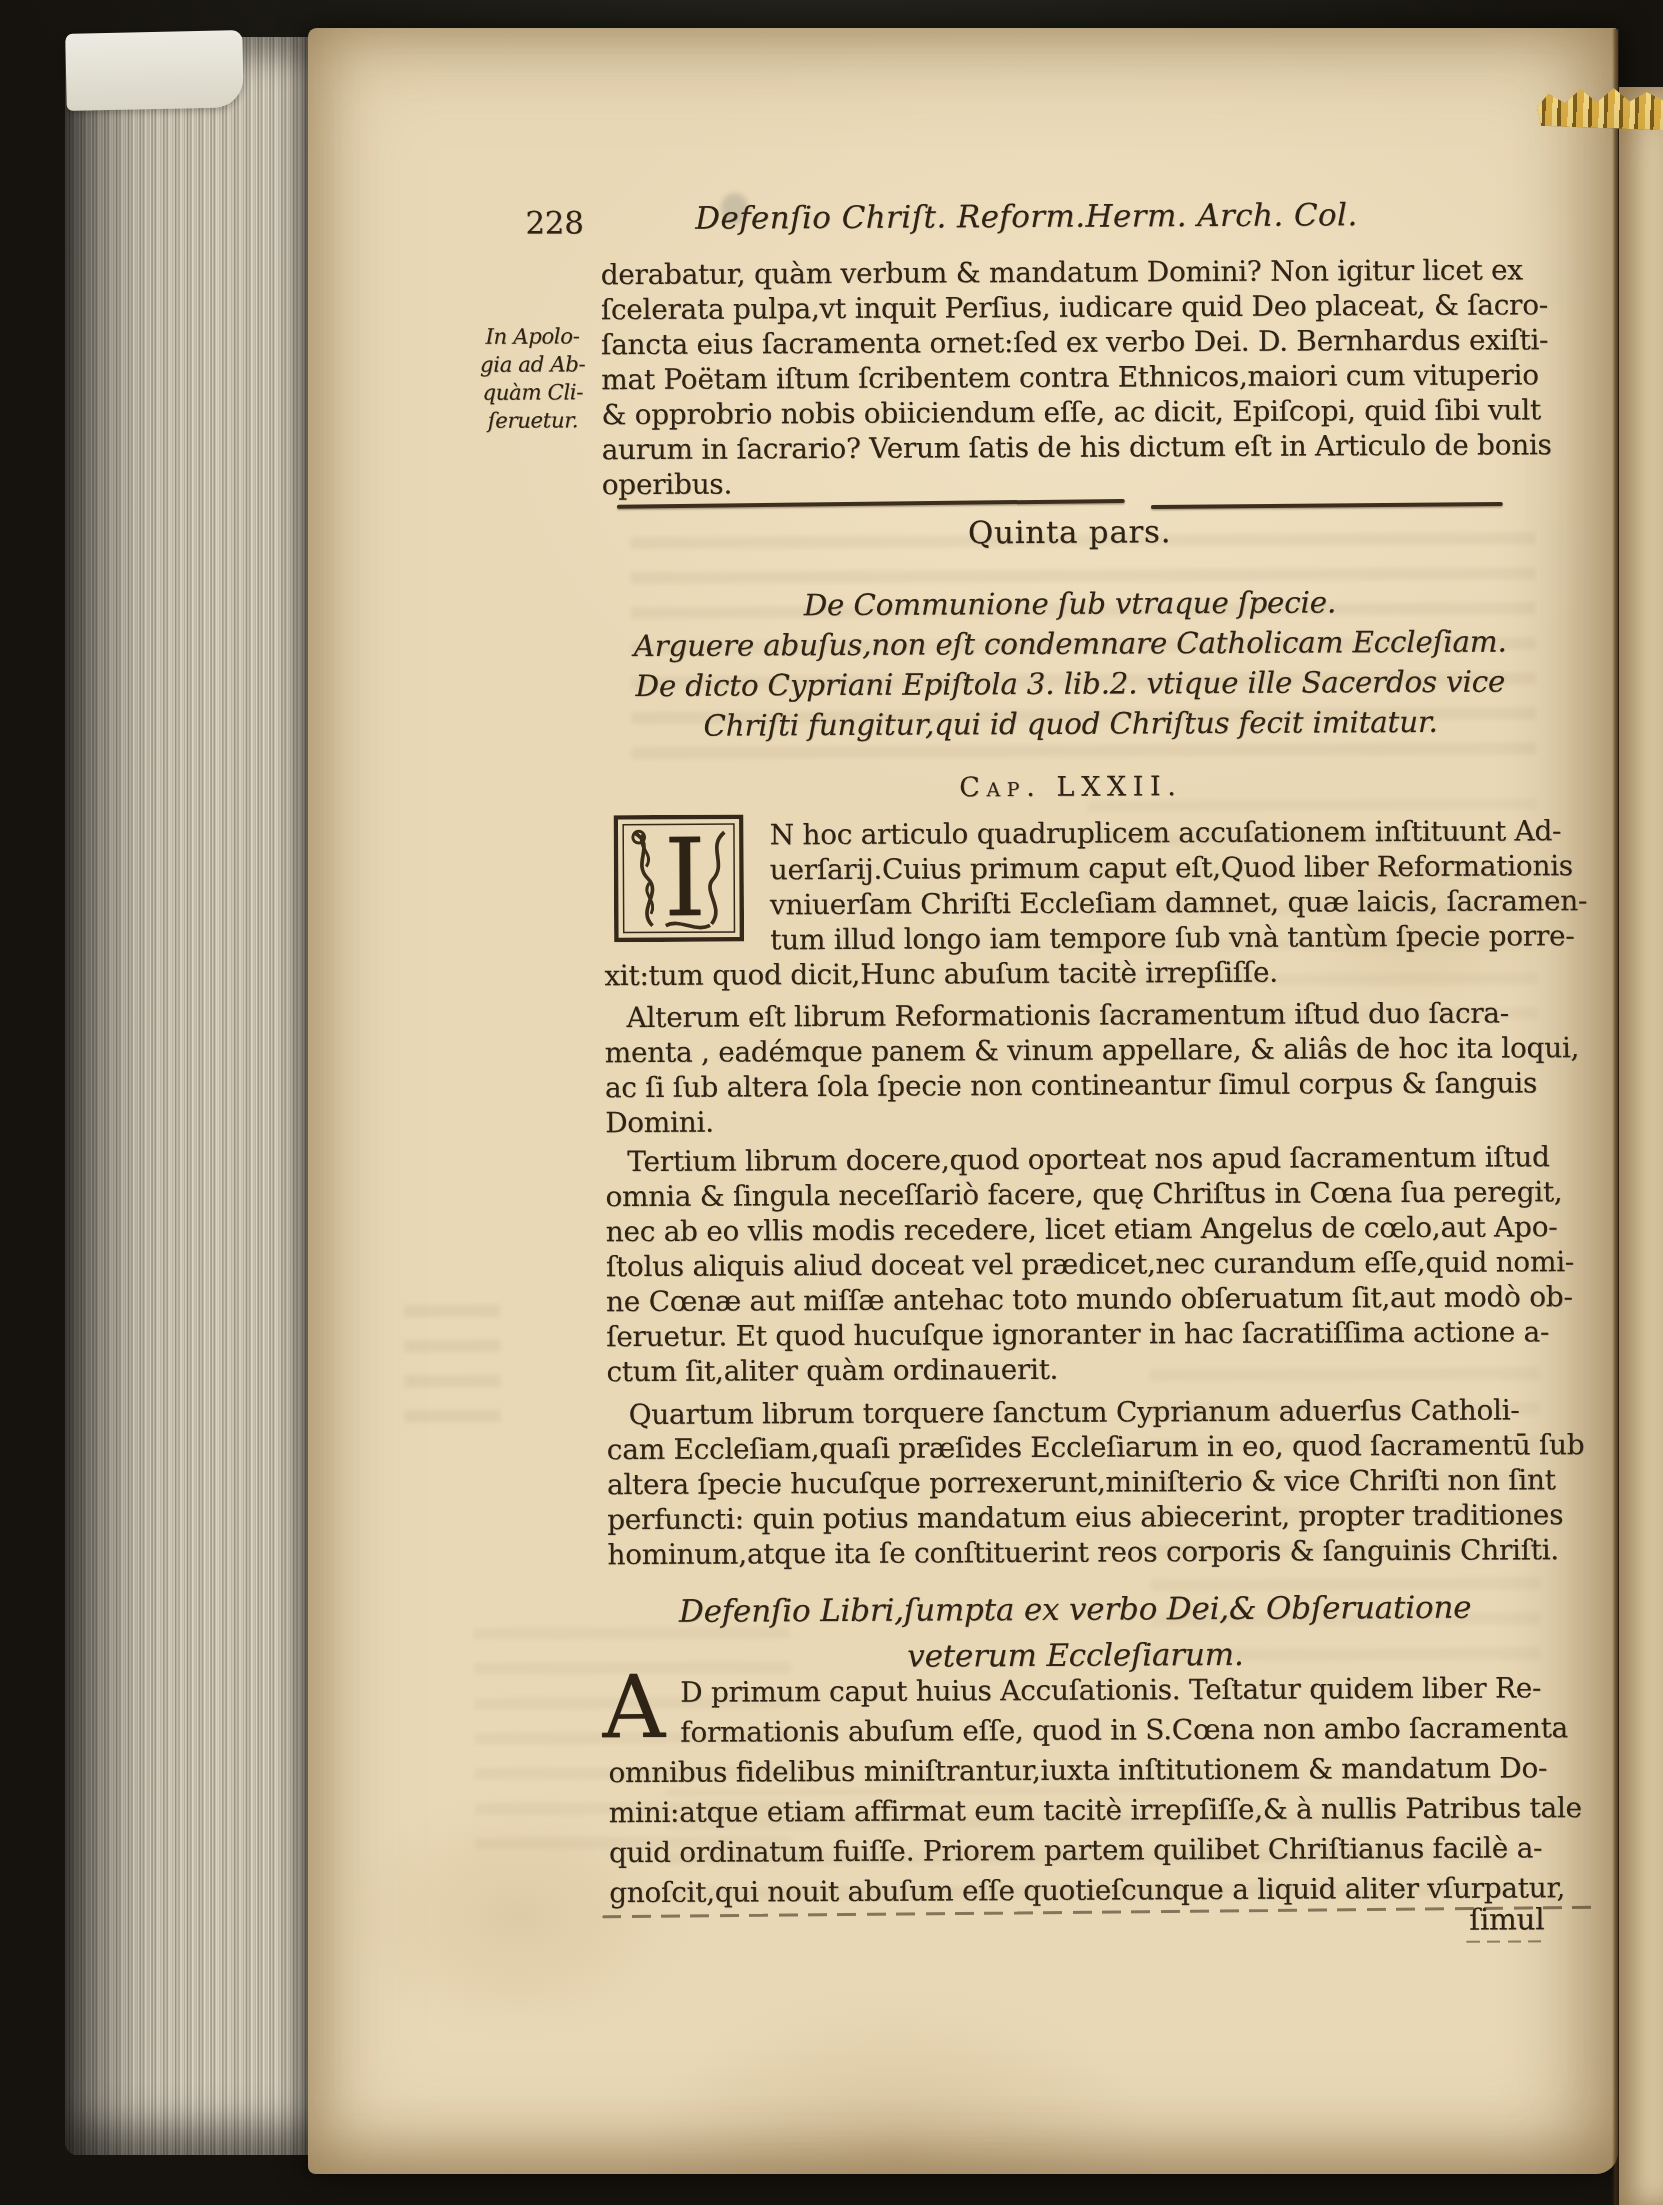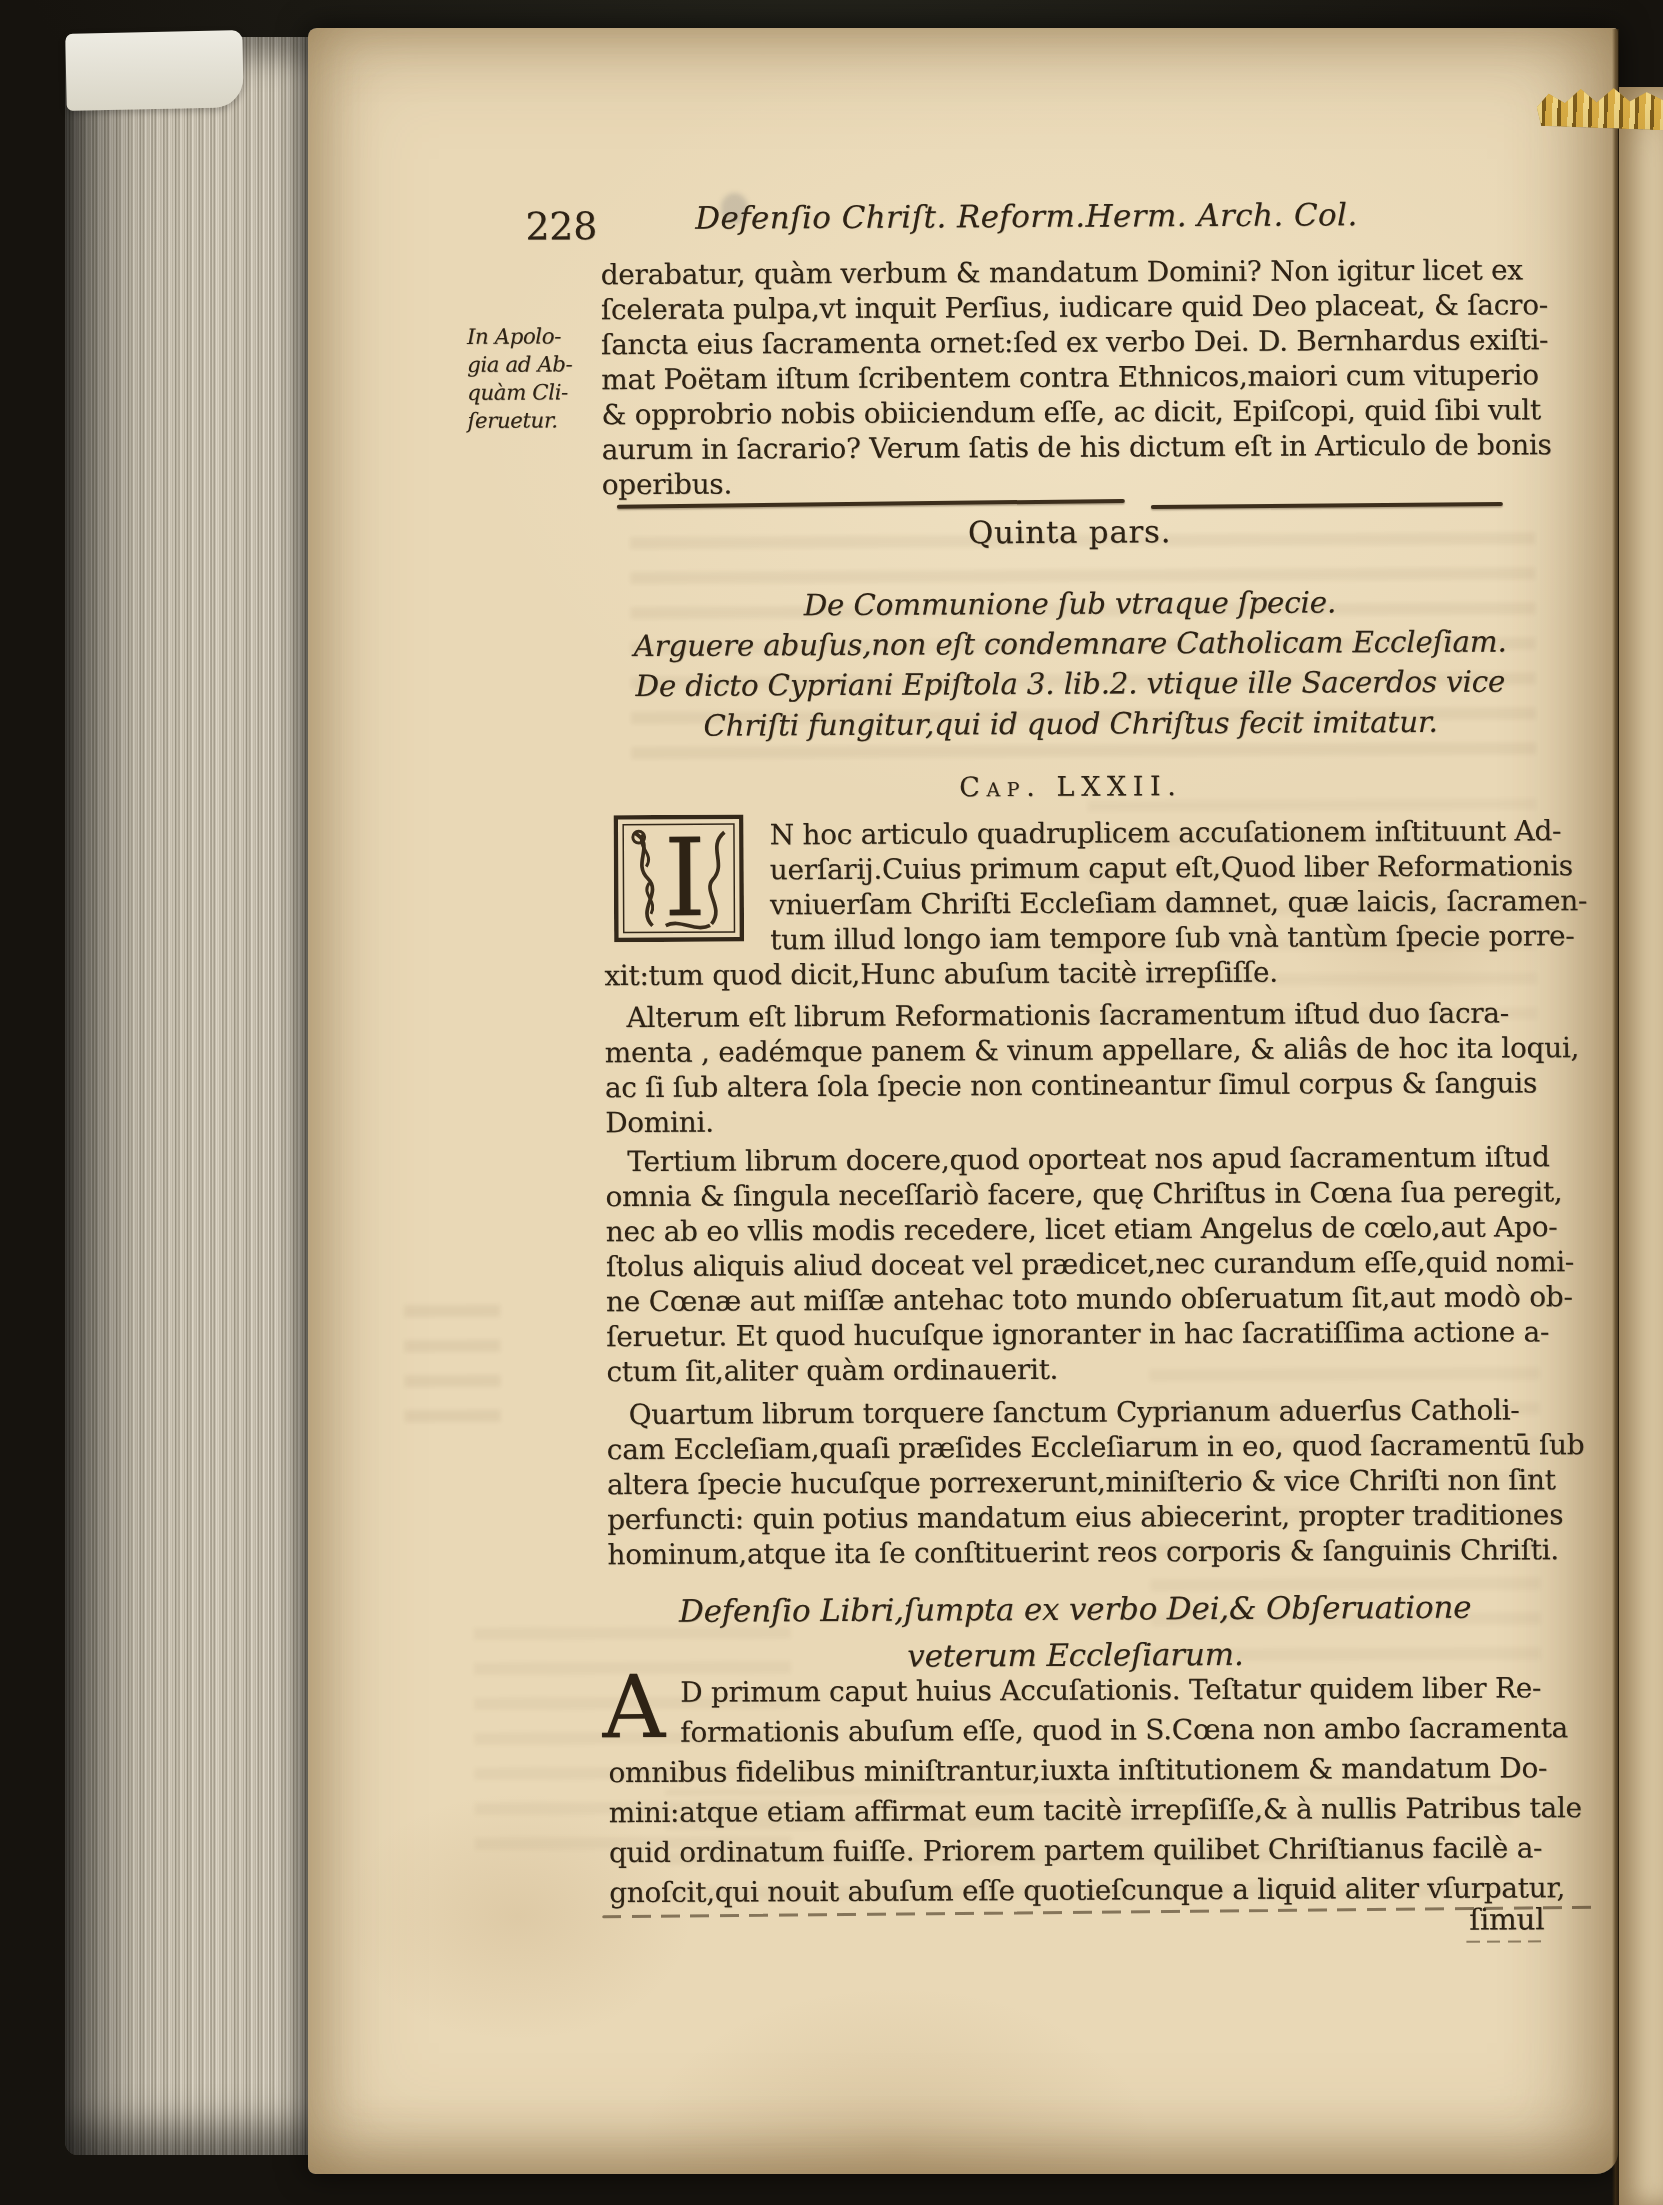--- a/index.html
+++ b/index.html
@@ -55,25 +55,25 @@
   .st3{left:1148px;top:1354px;width:390px;height:309px;opacity:.35;}
   .st4{left:471px;top:1605px;width:317px;height:243px;opacity:.35;}
   .st5{left:662px;top:1789px;width:846px;height:110px;opacity:.4;}
   .st6{left:403px;top:1295px;width:96px;height:125px;opacity:.5;}
 
   
   .content{position:absolute;inset:0;transform:rotate(-0.30deg);color:#2e2315;}
   .content .line{white-space:nowrap;}
   .ink{text-shadow:0.4px 0.4px 0.7px rgba(46,36,23,.38);letter-spacing:-0.3px;}
 
-  .pageno{position:absolute;left:530px;top:203px;font-size:38px;}
+  .pageno{position:absolute;left:530px;top:203px;font-size:31px;}
   .header{position:absolute;left:685px;top:199px;width:692px;text-align:center;
     font-style:italic;font-size:31px;letter-spacing:0.4px;}
   .margin-note{position:absolute;left:471px;top:321px;width:131px;
-    font-style:italic;font-size:21.3px;line-height:28px;letter-spacing:-0.4px;}
+    font-style:italic;font-size:21.3px;line-height:28px;letter-spacing:-0.4px;text-align:center;}
 
   .para{position:absolute;font-size:28px;line-height:35px;}
   .intro{left:605px;top:256px;}
   .rule{position:absolute;height:4.4px;background:#3c2e1c;border-radius:2.2px;
     box-shadow:0 1.5px 1.5px rgba(60,46,28,.35);}
   .rule-l{left:620px;top:502px;width:508px;transform:rotate(-0.35deg);}
   .rule-r{left:1154px;top:506px;width:352px;height:3.7px;transform:rotate(-0.2deg);}
 
   .quinta{position:absolute;left:605px;top:515px;width:935px;text-align:center;
     font-size:31px;letter-spacing:0.7px;}

